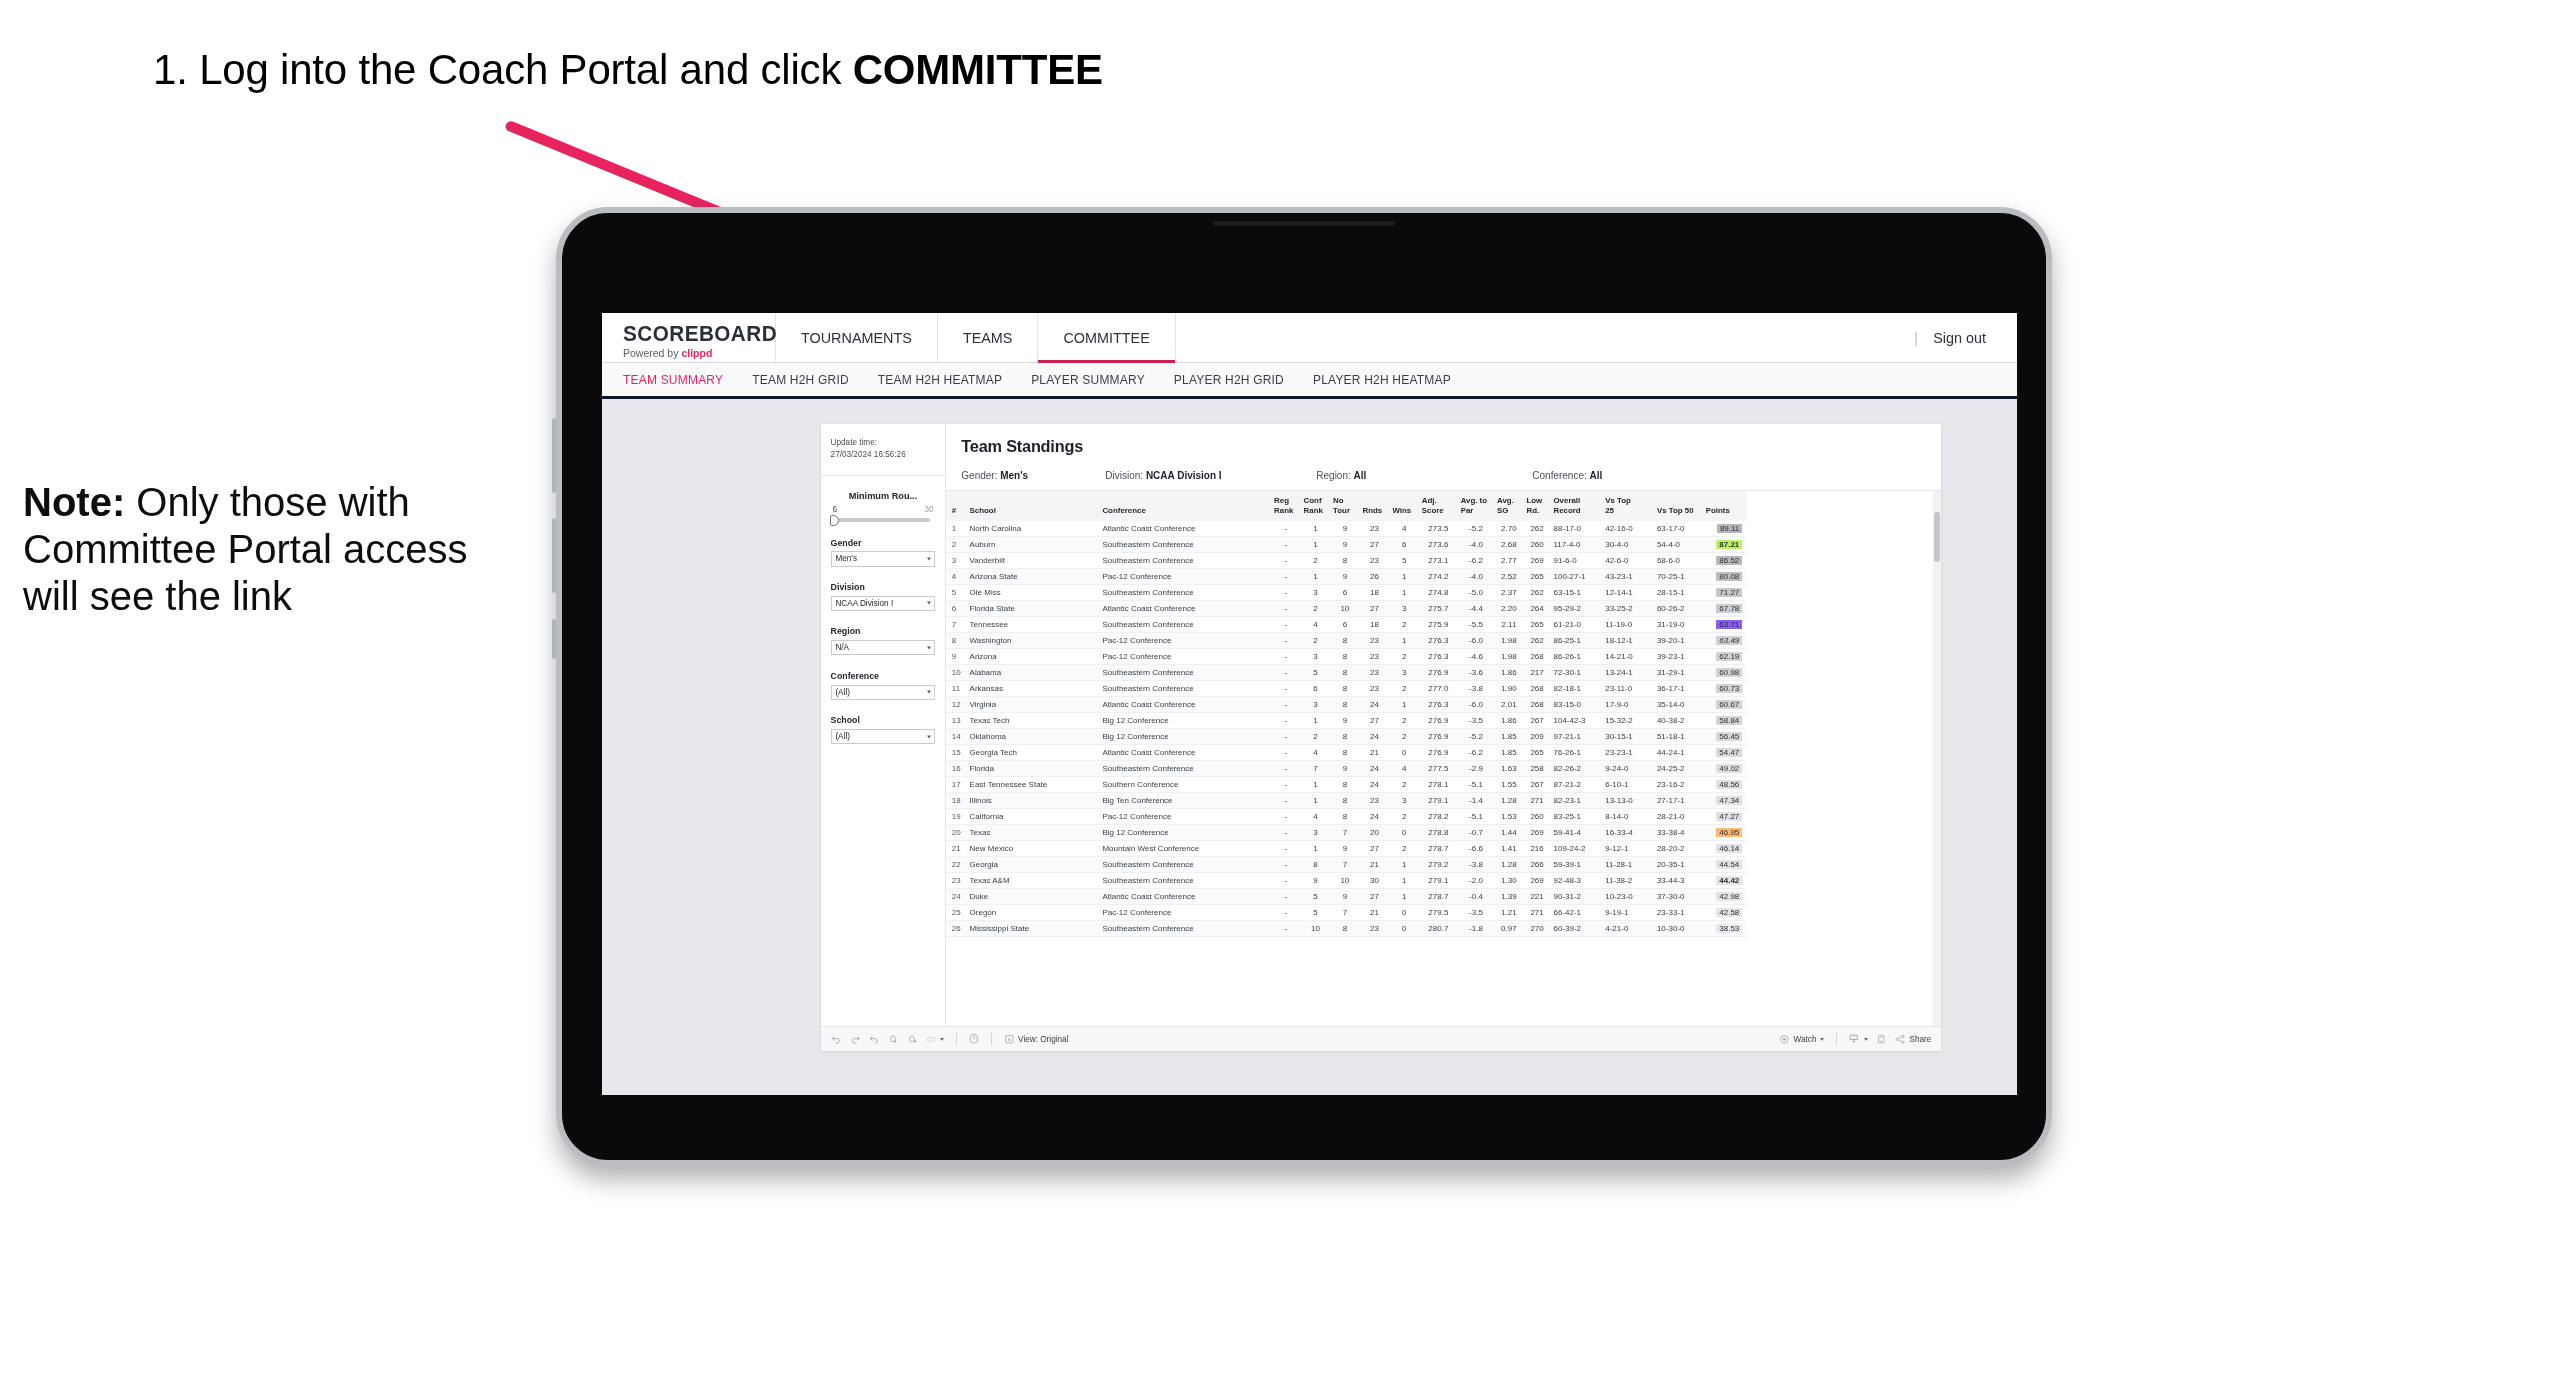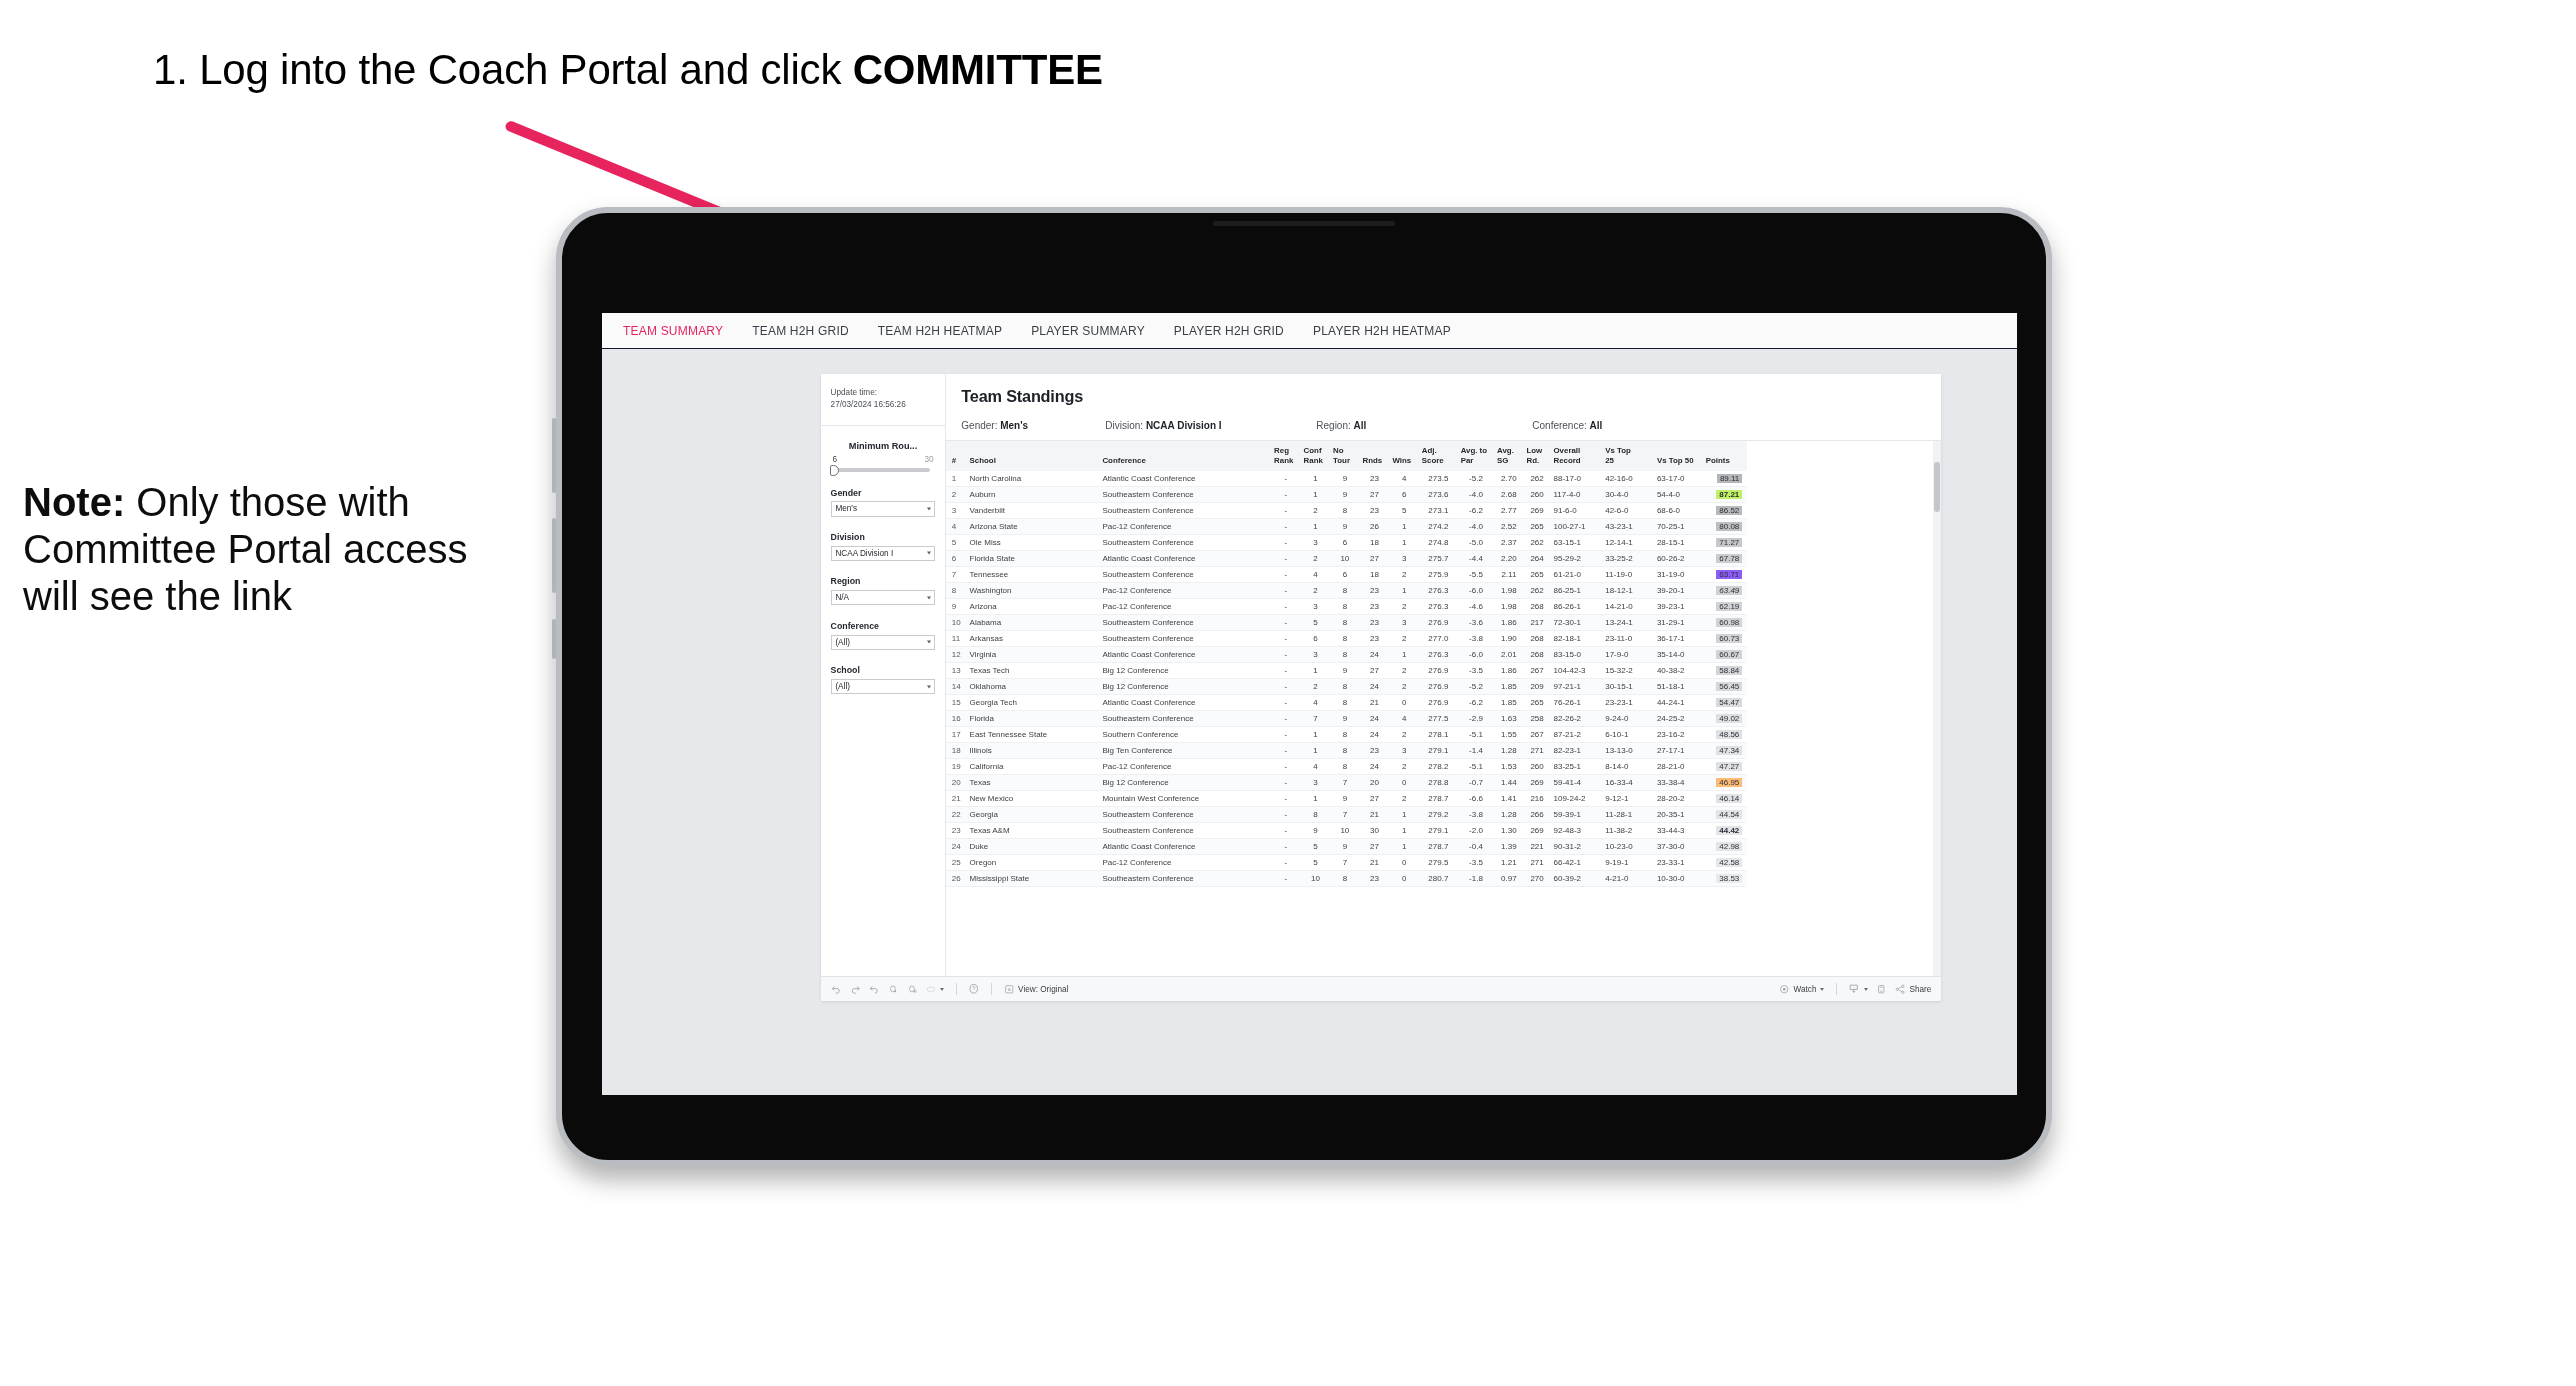--- a/index.html
+++ b/index.html
@@ -98,21 +98,21 @@
   #signout {
     display:flex; align-items:center; gap:15.3px;
     padding: 0 31px 0 0; font-size: 14.4px; color:#2d3138; white-space:nowrap;
   }
   #signout .sep { color:#b9bcc0; }
   #signout .lbl { cursor:pointer; }
 
   
   #subnav {
     display:flex; align-items:center; height: 36px;
-    background:#fafafb; border-bottom: 1px solid #0f172a;
+    background:#fafafb; border-bottom: 3px solid #0f172a;
     padding-left: 21px; gap: 29px;
   }
   .subtab { font-size: 12px; color:#3a3f47; letter-spacing:0.2px; cursor:pointer; white-space:nowrap; }
   .subtab.active { color:#e8245f; }
 
   
   #stage { position:relative; width:100%; height: 696px; }
 
   #card {
     position:absolute; left: 219px; top: 25px;
@@ -249,20 +249,34 @@
     <line x1="12" y1="12" x2="470" y2="200" stroke="#e8245f" stroke-width="11" stroke-linecap="round"></line>
     <polygon points="445,150 510,215 420,214" fill="#e8245f"></polygon>
   </svg>
 
   <div id="tablet">
     <div id="tab-cam"></div>
     <div id="tab-btn-3"></div>
 
     <div id="viewport">
 
+      <div id="topnav">
+        <div id="brand">
+          <div class="bw">SCOREBOARD</div>
+          <div class="bp"><span>Powered by </span><b>clippd</b></div>
+        </div>
+        <div class="navtab">TOURNAMENTS</div>
+        <div class="navtab">TEAMS</div>
+        <div class="navtab active">COMMITTEE</div>
+        <div class="navtab" id="navspacer"></div>
+        <div id="signout">
+          <span class="sep">|</span>
+          <span class="lbl">Sign out</span>
+        </div>
+      </div>
 
       <div id="subnav">
         <div class="subtab active">TEAM SUMMARY</div>
         <div class="subtab">TEAM H2H GRID</div>
         <div class="subtab">TEAM H2H HEATMAP</div>
         <div class="subtab">PLAYER SUMMARY</div>
         <div class="subtab">PLAYER H2H GRID</div>
         <div class="subtab">PLAYER H2H HEATMAP</div>
       </div>
 

